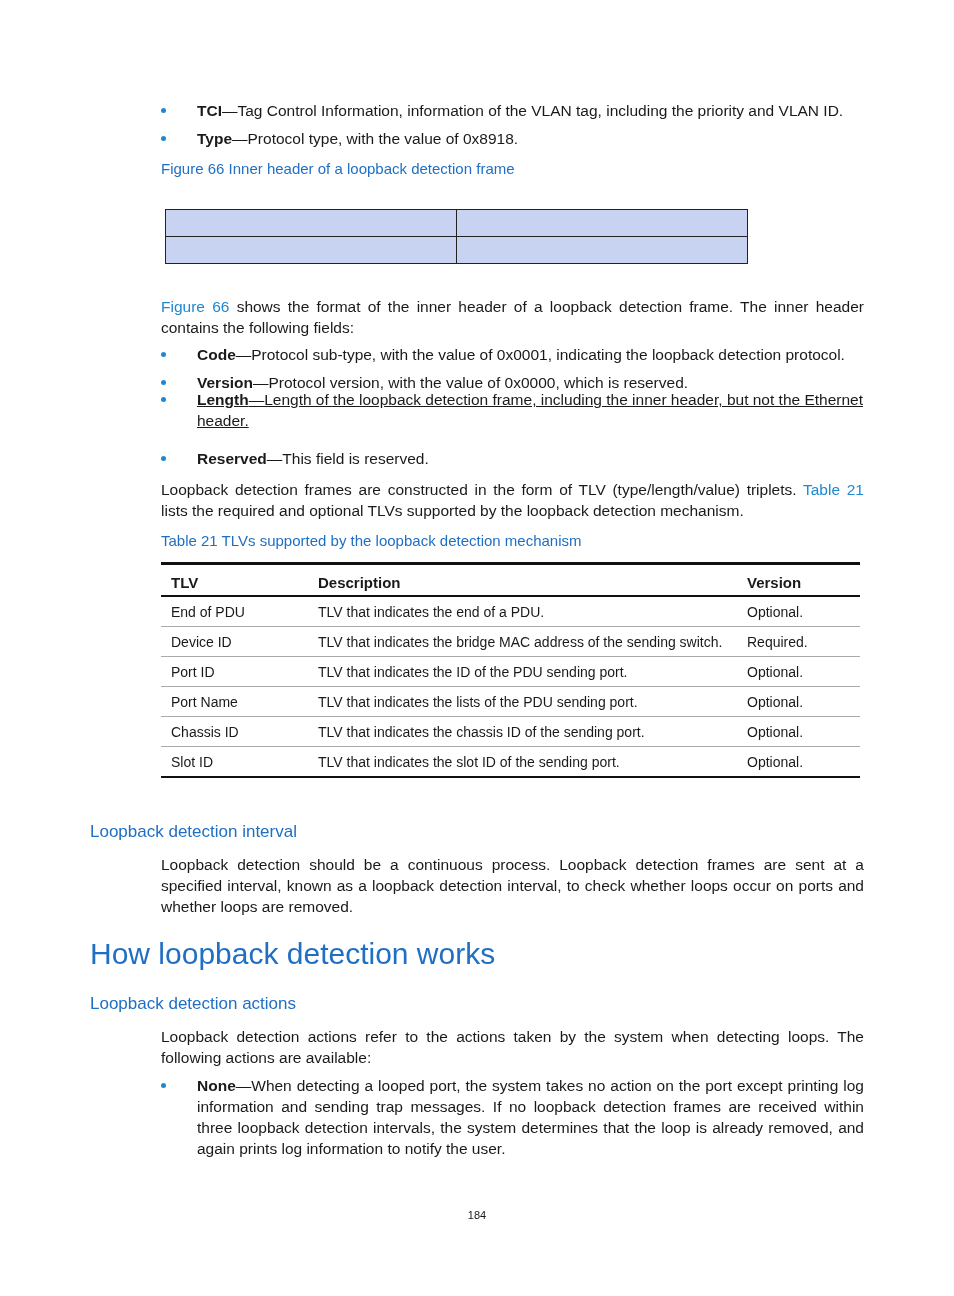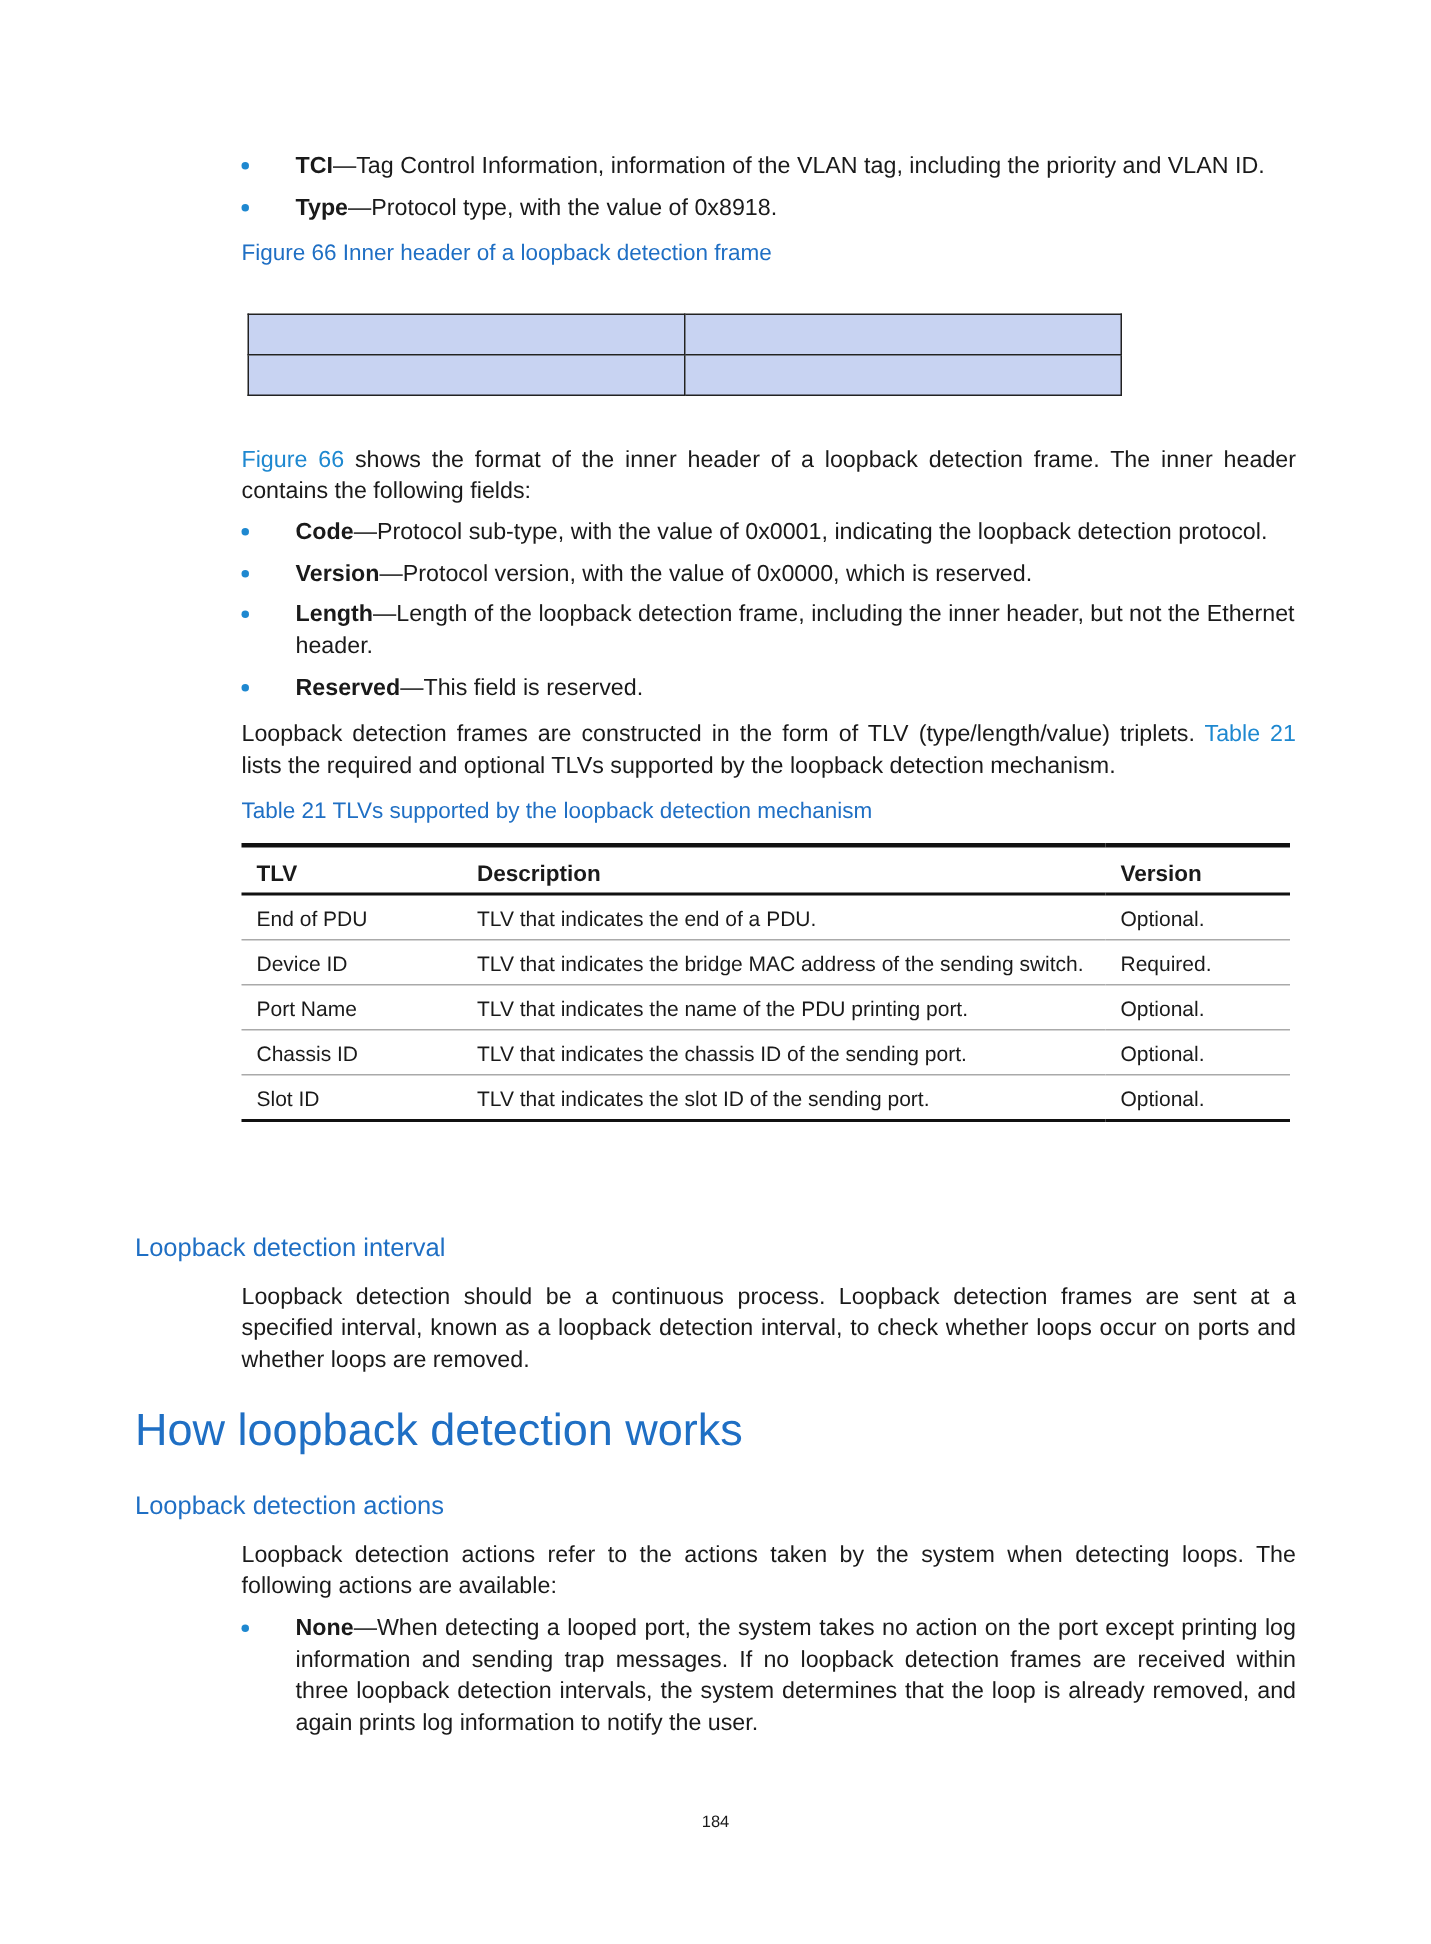--- a/index.html
+++ b/index.html
@@ -68,21 +68,21 @@
 </div>
 
 <div class="bullet-item" style="top:344px;">
   <span class="bullet-dot"></span>
   <div class="bullet-text"><span class="bold">Code</span><span>—Protocol sub-type, with the value of 0x0001, indicating the loopback detection protocol.</span></div>
 </div>
 <div class="bullet-item" style="top:372px;">
   <span class="bullet-dot"></span>
   <div class="bullet-text"><span class="bold">Version</span><span>—Protocol version, with the value of 0x0000, which is reserved.</span></div>
 </div>
-<div class="bullet-item" style="top:399px;">
+<div class="bullet-item" style="top:389px;text-decoration:underline;">
   <span class="bullet-dot"></span>
   <div class="bullet-text"><span class="bold">Length</span><span>—Length of the loopback detection frame, including the inner header, but not the Ethernet header.</span></div>
 </div>
 <div class="bullet-item" style="top:448px;">
   <span class="bullet-dot"></span>
   <div class="bullet-text"><span class="bold">Reserved</span><span>—This field is reserved.</span></div>
 </div>
 
 <div class="para" style="top:479px;">
   <span>Loopback detection frames are constructed in the form of TLV (type/length/value) triplets. </span><span class="link">Table 21</span><span> lists the required and optional TLVs supported by the loopback detection mechanism.</span>
@@ -103,22 +103,27 @@
         <td>End of PDU</td>
         <td>TLV that indicates the end of a PDU.</td>
         <td>Optional.</td>
       </tr>
     <tr>
         <td>Device ID</td>
         <td>TLV that indicates the bridge MAC address of the sending switch.</td>
         <td>Required.</td>
       </tr>
     <tr>
+        <td>Port ID</td>
+        <td>TLV that indicates the ID of the PDU sending port.</td>
+        <td>Optional.</td>
+      </tr>
+    <tr>
         <td>Port Name</td>
-        <td>TLV that indicates the name of the PDU printing port.</td>
+        <td>TLV that indicates the lists of the PDU sending port.</td>
         <td>Optional.</td>
       </tr>
     <tr>
         <td>Chassis ID</td>
         <td>TLV that indicates the chassis ID of the sending port.</td>
         <td>Optional.</td>
       </tr>
     <tr>
         <td>Slot ID</td>
         <td>TLV that indicates the slot ID of the sending port.</td>

